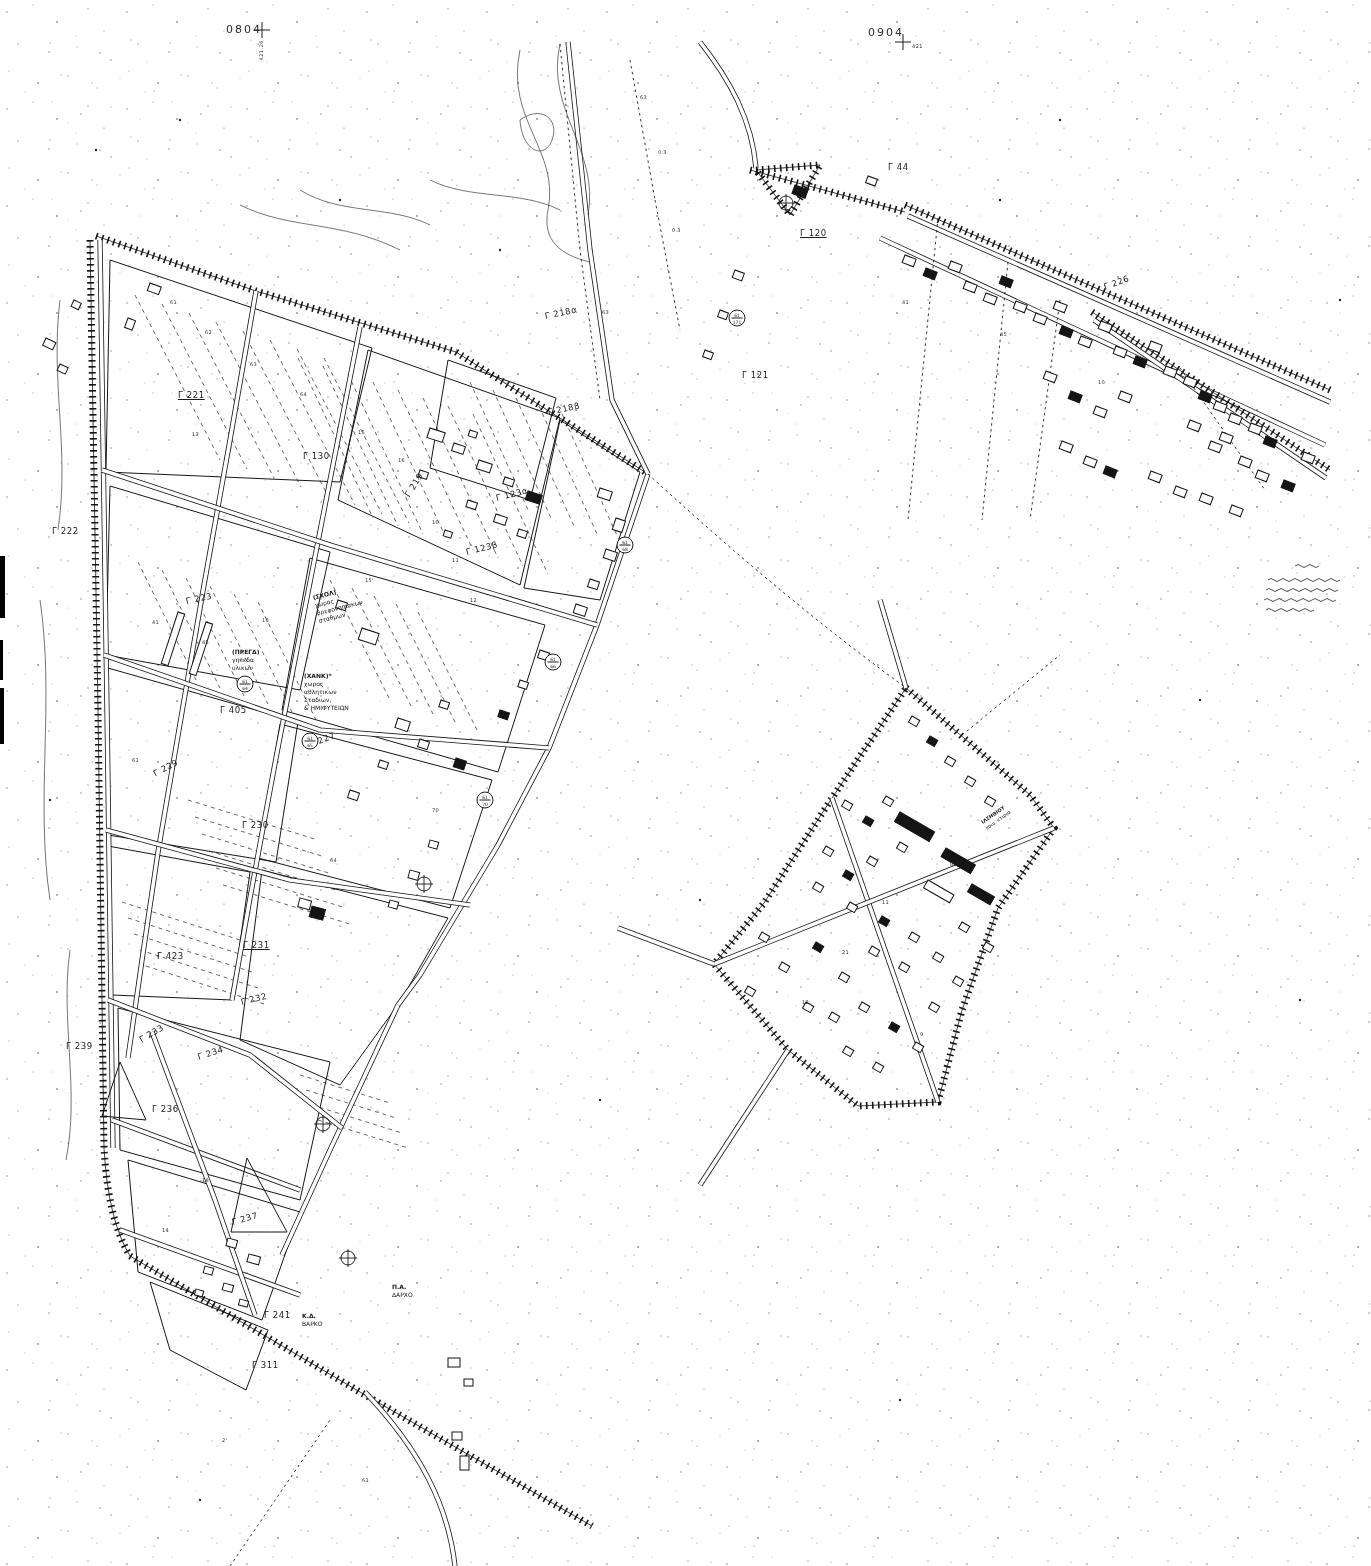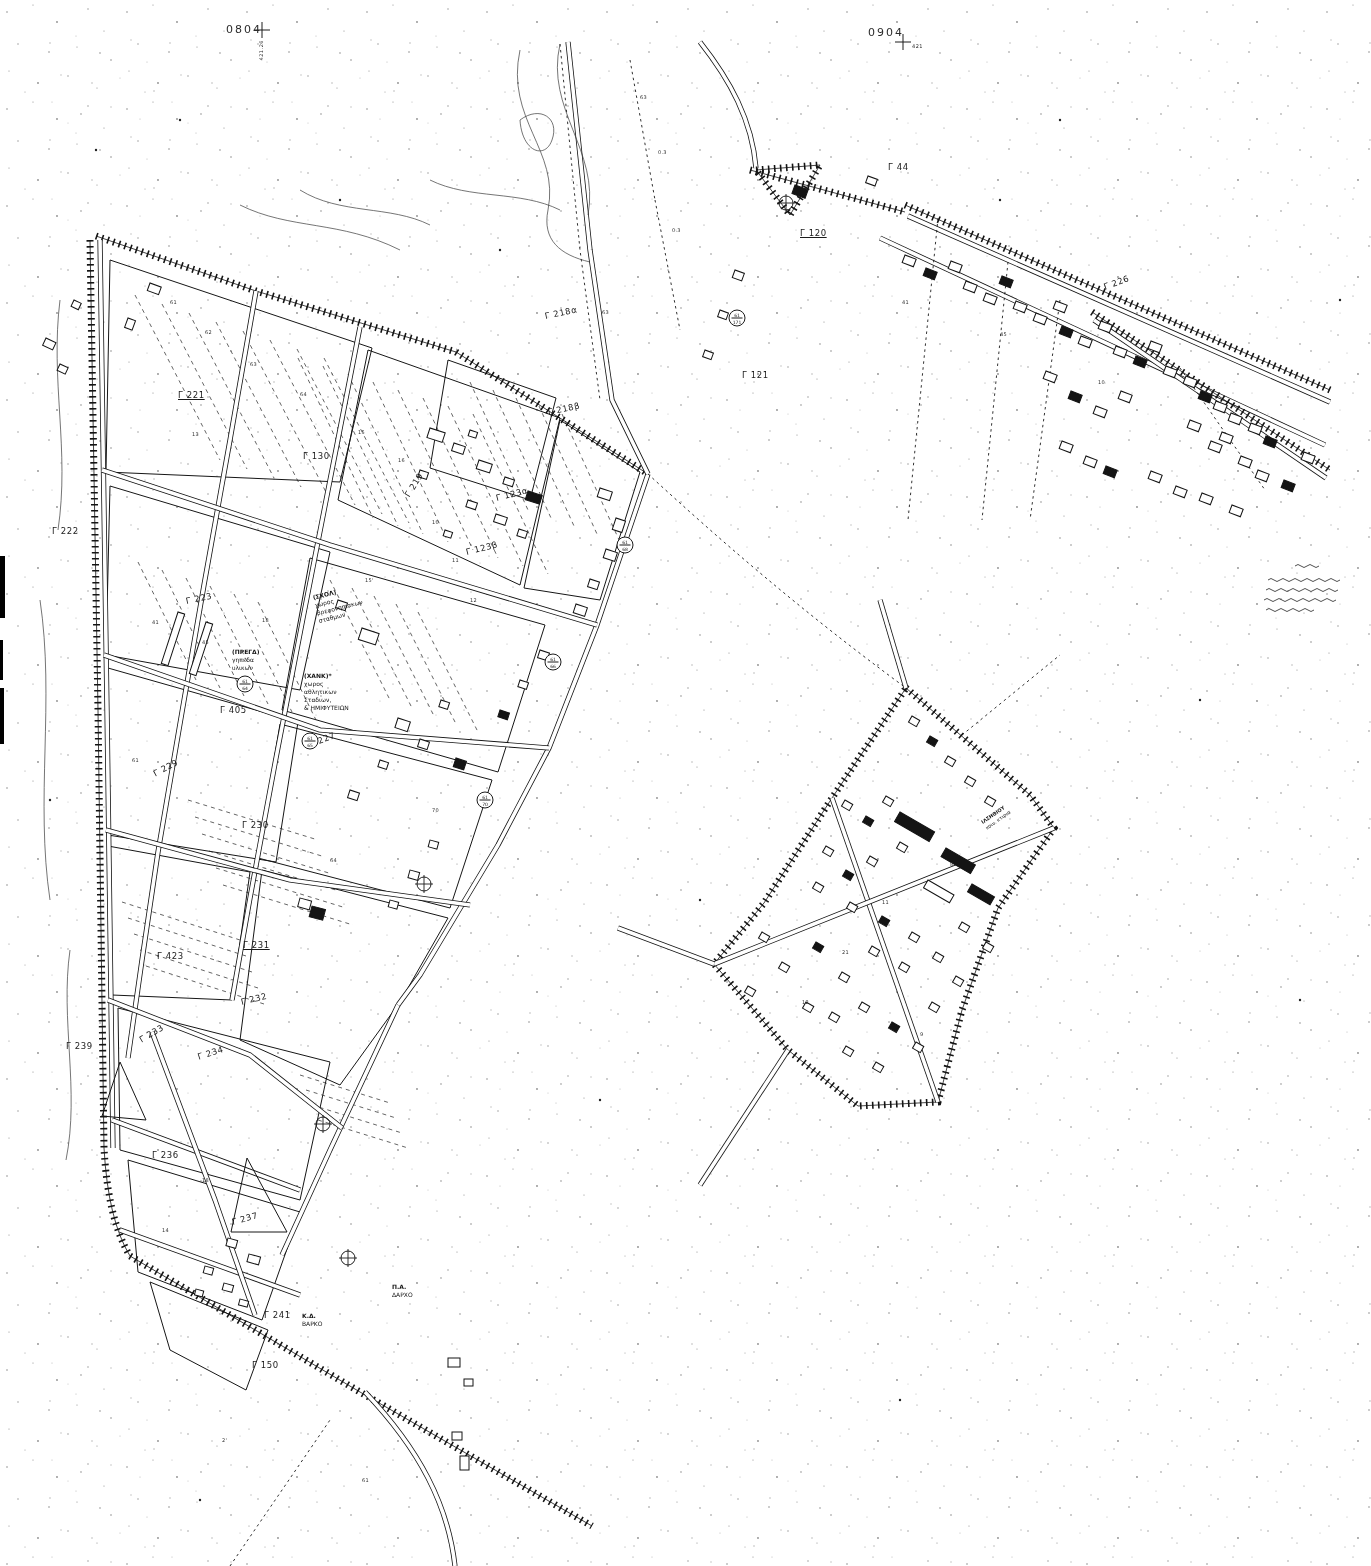--- a/index.html
+++ b/index.html
@@ -406,24 +406,24 @@
       <span class="lbl block-label" style="left: 220px; top: 706px;">Γ 405</span>
       <span class="lbl block-label" style="left: 310px; top: 740px; transform: rotate(-20deg);">Γ 227</span>
       <span class="lbl block-label" style="left: 154px; top: 770px; transform: rotate(-28deg);">Γ 229</span>
       <span class="lbl block-label" style="left: 242px; top: 821px;">Γ 230</span>
       <span class="lbl block-label" style="left: 243px; top: 941px; text-decoration: underline;">Γ 231</span>
       <span class="lbl block-label" style="left: 157px; top: 952px;">Γ 423</span>
       <span class="lbl block-label" style="left: 241px; top: 998px; transform: rotate(-14deg);">Γ 232</span>
       <span class="lbl block-label" style="left: 140px; top: 1036px; transform: rotate(-30deg);">Γ 233</span>
       <span class="lbl block-label" style="left: 66px; top: 1042px;">Γ 239</span>
       <span class="lbl block-label" style="left: 198px; top: 1053px; transform: rotate(-18deg);">Γ 234</span>
-      <span class="lbl block-label" style="left: 152px; top: 1151px;">Γ 236</span>
+      <span class="lbl block-label" style="left: 152px; top: 1105px;">Γ 236</span>
       <span class="lbl block-label" style="left: 232px; top: 1218px; transform: rotate(-15deg);">Γ 237</span>
       <span class="lbl block-label" style="left: 264px; top: 1311px;">Γ 241</span>
-      <span class="lbl block-label" style="left: 252px; top: 1361px;">Γ 150</span>
+      <span class="lbl block-label" style="left: 252px; top: 1361px;">Γ 311</span>
       <span class="lbl parcel-num" style="left: 170px; top: 300px;">61</span>
       <span class="lbl parcel-num" style="left: 205px; top: 330px;">62</span>
       <span class="lbl parcel-num" style="left: 250px; top: 362px;">63</span>
       <span class="lbl parcel-num" style="left: 300px; top: 392px;">64</span>
       <span class="lbl parcel-num" style="left: 192px; top: 432px;">13</span>
       <span class="lbl parcel-num" style="left: 358px; top: 430px;">15</span>
       <span class="lbl parcel-num" style="left: 398px; top: 458px;">16</span>
       <span class="lbl parcel-num" style="left: 152px; top: 620px;">41</span>
       <span class="lbl parcel-num" style="left: 202px; top: 640px;">45</span>
       <span class="lbl parcel-num" style="left: 262px; top: 618px;">18</span>

